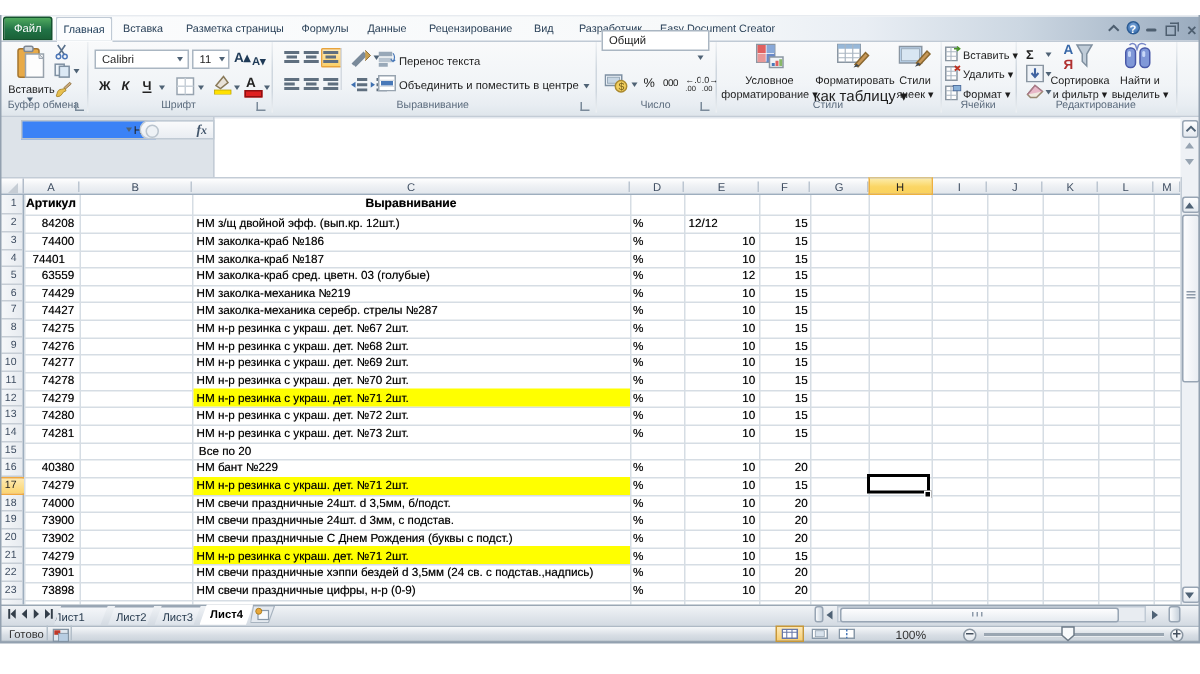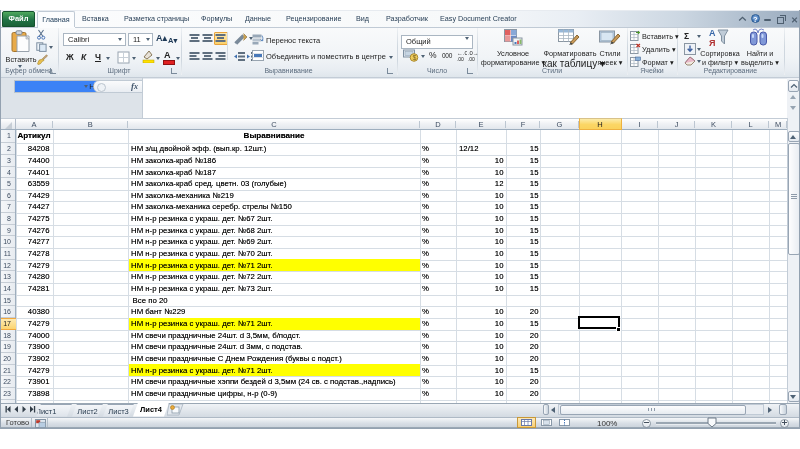--- a/index.html
+++ b/index.html
@@ -8,21 +8,21 @@
 .sbtn{position:absolute;background:linear-gradient(#fdfdfe,#e4e9ef);border:1px solid #98a5b4;border-radius:2px;box-sizing:border-box}
 .lbl{position:absolute;font-size:7px;color:#5b6b7d;text-align:center;white-space:nowrap}
 .sep{position:absolute;top:28px;width:1px;height:47px;background:linear-gradient(#edf0f3,#cfd7df 40%,#cfd7df 70%,#edf0f3)}
 .combo{position:absolute;background:#fff;border:1px solid #aab6c2;box-sizing:border-box;font-size:7.5px;color:#222;line-height:12px;padding-left:4px}
 .car{position:absolute;width:0;height:0;border-left:2.8px solid transparent;border-right:2.8px solid transparent;border-top:3.5px solid #4f6275}
 .btxt{position:absolute;font-size:7.5px;color:#1c1c1c;white-space:nowrap}
 .ic{position:absolute}
 </style></head><body>
 
 <div class="ab" style="left:0;top:10px;width:800px;height:16.5px;background:linear-gradient(90deg,#fbfcfd 0%,#f7f9fa 58%,#e9eef4 72%,#ccd7e2 85%,#aebdcd 94%,#9aabbe 100%);border-top:1px solid #e7ebf0"></div>
-<div class="ab" style="left:2px;top:11px;width:33px;height:15.5px;background:linear-gradient(#4fa95e,#217346 55%,#1a6238);border:1px solid #15522e;border-radius:2px 2px 0 0;box-sizing:border-box;color:#fff;font-weight:bold;font-size:7.5px;text-align:center;line-height:14.5px">Файл</div>
+<div class="ab" style="left:2px;top:11px;width:33px;height:15.5px;background:linear-gradient(#4fa95e,#217346 55%,#1a6238);border:1px solid #15522e;border-radius:2px 2px 0 0;box-sizing:border-box;color:#fff;font-weight:normal;font-size:7.5px;text-align:center;line-height:14.5px">Файл</div>
 <div class="ab" style="left:37px;top:10.5px;width:38px;height:16.5px;background:#fcfdfe;border:1px solid #c0cad5;border-bottom:none;border-radius:2px 2px 0 0;box-sizing:border-box;font-size:7.2px;color:#23405c;text-align:center;line-height:15.5px">Главная</div>
 <div class="ab" style="left:82px;top:14.2px;font-size:7.2px;color:#2a4158;white-space:nowrap">Вставка</div>
 <div class="ab" style="left:124px;top:14.2px;font-size:7.2px;color:#2a4158;white-space:nowrap">Разметка страницы</div>
 <div class="ab" style="left:201px;top:14.2px;font-size:7.2px;color:#2a4158;white-space:nowrap">Формулы</div>
 <div class="ab" style="left:245px;top:14.2px;font-size:7.2px;color:#2a4158;white-space:nowrap">Данные</div>
 <div class="ab" style="left:286px;top:14.2px;font-size:7.2px;color:#2a4158;white-space:nowrap">Рецензирование</div>
 <div class="ab" style="left:356px;top:14.2px;font-size:7.2px;color:#2a4158;white-space:nowrap">Вид</div>
 <div class="ab" style="left:386px;top:14.2px;font-size:7.2px;color:#2a4158;white-space:nowrap">Разработчик</div>
 <div class="ab" style="left:440px;top:14.2px;font-size:7.2px;color:#2a4158;white-space:nowrap">Easy Document Creator</div>
 <svg class="ic" style="left:738px;top:16px" width="9" height="6" viewBox="0 0 9 6">
@@ -155,21 +155,21 @@
 <path d="M10 1.5 Q12 4 10 7 L8.5 5.5 M10 7 L11.5 6" stroke="#4878b8" fill="none" stroke-width="0.8"></path>
 </svg>
 <div class="btxt" style="left:266px;top:36px">Перенос текста</div>
 <svg class="ic" style="left:252px;top:50px" width="12" height="11" viewBox="0 0 12 11">
 <rect x="0.5" y="0.5" width="11" height="10" fill="#fff" stroke="#98a4b0"></rect>
 <rect x="2" y="4" width="8" height="3" fill="#4878b8"></rect>
 <path d="M0.5 3.5 H11.5 M0.5 7.5 H11.5" stroke="#c8d0d8" stroke-width="0.6"></path>
 </svg>
 <div class="btxt" style="left:266px;top:51.5px">Объединить и поместить в центре</div>
 <div class="car" style="left:389px;top:55.5px"></div>
-<div class="combo" style="left:401px;top:35px;width:72px;height:14px">Общий</div>
+<div class="combo" style="left:401px;top:20px;width:72px;height:14px">Общий</div>
 <div class="car" style="left:465px;top:37px"></div>
 <svg class="ic" style="left:403px;top:49px" width="16" height="13" viewBox="0 0 16 13">
 <rect x="0.5" y="1" width="11" height="7" fill="#e8eef5" stroke="#7e90a2"></rect>
 <rect x="2" y="2.5" width="8" height="4" fill="#c7d6e4" stroke="#93a5b6" stroke-width="0.6"></rect>
 <circle cx="11" cy="8.5" r="3.8" fill="#f2cf5e" stroke="#ab8a30"></circle>
 <text x="9.4" y="11" font-size="7" fill="#7a621e">$</text>
 </svg>
 <div class="car" style="left:421px;top:55px"></div>
 <div class="btxt" style="left:429px;top:50px;font-size:8.5px">%</div>
 <div class="btxt" style="left:442px;top:51.5px;font-size:6.5px;letter-spacing:-0.3px">000</div>
@@ -395,37 +395,37 @@
 <div style="position:absolute;top:143.2px;height:11.7px;line-height:11.7px;font-size:7.8px;color:#000;white-space:nowrap;overflow:hidden;text-shadow:0 0 0.45px rgba(0,0,0,0.55);left:15.5px;width:34px;text-align:right">84208</div>
 <div style="position:absolute;top:143.2px;height:11.7px;line-height:11.7px;font-size:7.8px;color:#000;white-space:nowrap;overflow:hidden;text-shadow:0 0 0.45px rgba(0,0,0,0.55);left:131px;width:288px">НМ з/щ двойной эфф. (вып.кр. 12шт.)</div>
 <div style="position:absolute;top:143.2px;height:11.7px;line-height:11.7px;font-size:7.8px;color:#000;white-space:nowrap;overflow:hidden;text-shadow:0 0 0.45px rgba(0,0,0,0.55);left:422px;width:30px">%</div>
 <div style="position:absolute;top:143.2px;height:11.7px;line-height:11.7px;font-size:7.8px;color:#000;white-space:nowrap;overflow:hidden;text-shadow:0 0 0.45px rgba(0,0,0,0.55);left:459px;width:44px">12/12</div>
 <div style="position:absolute;top:143.2px;height:11.7px;line-height:11.7px;font-size:7.8px;color:#000;white-space:nowrap;overflow:hidden;text-shadow:0 0 0.45px rgba(0,0,0,0.55);left:506px;width:32.5px;text-align:right">15</div>
 <div style="position:absolute;top:154.8px;height:11.7px;line-height:11.7px;font-size:7.8px;color:#000;white-space:nowrap;overflow:hidden;text-shadow:0 0 0.45px rgba(0,0,0,0.55);left:15.5px;width:34px;text-align:right">74400</div>
 <div style="position:absolute;top:154.8px;height:11.7px;line-height:11.7px;font-size:7.8px;color:#000;white-space:nowrap;overflow:hidden;text-shadow:0 0 0.45px rgba(0,0,0,0.55);left:131px;width:288px">НМ заколка-краб №186</div>
 <div style="position:absolute;top:154.8px;height:11.7px;line-height:11.7px;font-size:7.8px;color:#000;white-space:nowrap;overflow:hidden;text-shadow:0 0 0.45px rgba(0,0,0,0.55);left:422px;width:30px">%</div>
 <div style="position:absolute;top:154.8px;height:11.7px;line-height:11.7px;font-size:7.8px;color:#000;white-space:nowrap;overflow:hidden;text-shadow:0 0 0.45px rgba(0,0,0,0.55);left:456px;width:47.5px;text-align:right">10</div>
 <div style="position:absolute;top:154.8px;height:11.7px;line-height:11.7px;font-size:7.8px;color:#000;white-space:nowrap;overflow:hidden;text-shadow:0 0 0.45px rgba(0,0,0,0.55);left:506px;width:32.5px;text-align:right">15</div>
-<div style="position:absolute;top:166.5px;height:11.7px;line-height:11.7px;font-size:7.8px;color:#000;white-space:nowrap;overflow:hidden;text-shadow:0 0 0.45px rgba(0,0,0,0.55);left:15.5px;width:34px;text-align:right">74401</div>
+<div style="position:absolute;top:166.5px;height:11.7px;line-height:11.7px;font-size:7.8px;color:#000;white-space:nowrap;overflow:hidden;text-shadow:0 0 0.45px rgba(0,0,0,0.55);left:15.5px;width:34px;text-align:center">74401</div>
 <div style="position:absolute;top:166.5px;height:11.7px;line-height:11.7px;font-size:7.8px;color:#000;white-space:nowrap;overflow:hidden;text-shadow:0 0 0.45px rgba(0,0,0,0.55);left:131px;width:288px">НМ заколка-краб №187</div>
 <div style="position:absolute;top:166.5px;height:11.7px;line-height:11.7px;font-size:7.8px;color:#000;white-space:nowrap;overflow:hidden;text-shadow:0 0 0.45px rgba(0,0,0,0.55);left:422px;width:30px">%</div>
 <div style="position:absolute;top:166.5px;height:11.7px;line-height:11.7px;font-size:7.8px;color:#000;white-space:nowrap;overflow:hidden;text-shadow:0 0 0.45px rgba(0,0,0,0.55);left:456px;width:47.5px;text-align:right">10</div>
 <div style="position:absolute;top:166.5px;height:11.7px;line-height:11.7px;font-size:7.8px;color:#000;white-space:nowrap;overflow:hidden;text-shadow:0 0 0.45px rgba(0,0,0,0.55);left:506px;width:32.5px;text-align:right">15</div>
 <div style="position:absolute;top:178.1px;height:11.7px;line-height:11.7px;font-size:7.8px;color:#000;white-space:nowrap;overflow:hidden;text-shadow:0 0 0.45px rgba(0,0,0,0.55);left:15.5px;width:34px;text-align:right">63559</div>
 <div style="position:absolute;top:178.1px;height:11.7px;line-height:11.7px;font-size:7.8px;color:#000;white-space:nowrap;overflow:hidden;text-shadow:0 0 0.45px rgba(0,0,0,0.55);left:131px;width:288px">НМ заколка-краб сред. цветн. 03 (голубые)</div>
 <div style="position:absolute;top:178.1px;height:11.7px;line-height:11.7px;font-size:7.8px;color:#000;white-space:nowrap;overflow:hidden;text-shadow:0 0 0.45px rgba(0,0,0,0.55);left:422px;width:30px">%</div>
 <div style="position:absolute;top:178.1px;height:11.7px;line-height:11.7px;font-size:7.8px;color:#000;white-space:nowrap;overflow:hidden;text-shadow:0 0 0.45px rgba(0,0,0,0.55);left:456px;width:47.5px;text-align:right">12</div>
 <div style="position:absolute;top:178.1px;height:11.7px;line-height:11.7px;font-size:7.8px;color:#000;white-space:nowrap;overflow:hidden;text-shadow:0 0 0.45px rgba(0,0,0,0.55);left:506px;width:32.5px;text-align:right">15</div>
 <div style="position:absolute;top:189.8px;height:11.7px;line-height:11.7px;font-size:7.8px;color:#000;white-space:nowrap;overflow:hidden;text-shadow:0 0 0.45px rgba(0,0,0,0.55);left:15.5px;width:34px;text-align:right">74429</div>
 <div style="position:absolute;top:189.8px;height:11.7px;line-height:11.7px;font-size:7.8px;color:#000;white-space:nowrap;overflow:hidden;text-shadow:0 0 0.45px rgba(0,0,0,0.55);left:131px;width:288px">НМ заколка-механика №219</div>
 <div style="position:absolute;top:189.8px;height:11.7px;line-height:11.7px;font-size:7.8px;color:#000;white-space:nowrap;overflow:hidden;text-shadow:0 0 0.45px rgba(0,0,0,0.55);left:422px;width:30px">%</div>
 <div style="position:absolute;top:189.8px;height:11.7px;line-height:11.7px;font-size:7.8px;color:#000;white-space:nowrap;overflow:hidden;text-shadow:0 0 0.45px rgba(0,0,0,0.55);left:456px;width:47.5px;text-align:right">10</div>
 <div style="position:absolute;top:189.8px;height:11.7px;line-height:11.7px;font-size:7.8px;color:#000;white-space:nowrap;overflow:hidden;text-shadow:0 0 0.45px rgba(0,0,0,0.55);left:506px;width:32.5px;text-align:right">15</div>
 <div style="position:absolute;top:201.4px;height:11.7px;line-height:11.7px;font-size:7.8px;color:#000;white-space:nowrap;overflow:hidden;text-shadow:0 0 0.45px rgba(0,0,0,0.55);left:15.5px;width:34px;text-align:right">74427</div>
-<div style="position:absolute;top:201.4px;height:11.7px;line-height:11.7px;font-size:7.8px;color:#000;white-space:nowrap;overflow:hidden;text-shadow:0 0 0.45px rgba(0,0,0,0.55);left:131px;width:288px">НМ заколка-механика серебр. стрелы №150</div>
+<div style="position:absolute;top:201.4px;height:11.7px;line-height:11.7px;font-size:7.8px;color:#000;white-space:nowrap;overflow:hidden;text-shadow:0 0 0.45px rgba(0,0,0,0.55);left:131px;width:288px">НМ заколка-механика серебр. стрелы №287</div>
 <div style="position:absolute;top:201.4px;height:11.7px;line-height:11.7px;font-size:7.8px;color:#000;white-space:nowrap;overflow:hidden;text-shadow:0 0 0.45px rgba(0,0,0,0.55);left:422px;width:30px">%</div>
 <div style="position:absolute;top:201.4px;height:11.7px;line-height:11.7px;font-size:7.8px;color:#000;white-space:nowrap;overflow:hidden;text-shadow:0 0 0.45px rgba(0,0,0,0.55);left:456px;width:47.5px;text-align:right">10</div>
 <div style="position:absolute;top:201.4px;height:11.7px;line-height:11.7px;font-size:7.8px;color:#000;white-space:nowrap;overflow:hidden;text-shadow:0 0 0.45px rgba(0,0,0,0.55);left:506px;width:32.5px;text-align:right">15</div>
 <div style="position:absolute;top:213.1px;height:11.7px;line-height:11.7px;font-size:7.8px;color:#000;white-space:nowrap;overflow:hidden;text-shadow:0 0 0.45px rgba(0,0,0,0.55);left:15.5px;width:34px;text-align:right">74275</div>
 <div style="position:absolute;top:213.1px;height:11.7px;line-height:11.7px;font-size:7.8px;color:#000;white-space:nowrap;overflow:hidden;text-shadow:0 0 0.45px rgba(0,0,0,0.55);left:131px;width:288px">НМ н-р резинка с украш. дет. №67 2шт.</div>
 <div style="position:absolute;top:213.1px;height:11.7px;line-height:11.7px;font-size:7.8px;color:#000;white-space:nowrap;overflow:hidden;text-shadow:0 0 0.45px rgba(0,0,0,0.55);left:422px;width:30px">%</div>
 <div style="position:absolute;top:213.1px;height:11.7px;line-height:11.7px;font-size:7.8px;color:#000;white-space:nowrap;overflow:hidden;text-shadow:0 0 0.45px rgba(0,0,0,0.55);left:456px;width:47.5px;text-align:right">10</div>
 <div style="position:absolute;top:213.1px;height:11.7px;line-height:11.7px;font-size:7.8px;color:#000;white-space:nowrap;overflow:hidden;text-shadow:0 0 0.45px rgba(0,0,0,0.55);left:506px;width:32.5px;text-align:right">15</div>
 <div style="position:absolute;top:224.8px;height:11.7px;line-height:11.7px;font-size:7.8px;color:#000;white-space:nowrap;overflow:hidden;text-shadow:0 0 0.45px rgba(0,0,0,0.55);left:15.5px;width:34px;text-align:right">74276</div>
 <div style="position:absolute;top:224.8px;height:11.7px;line-height:11.7px;font-size:7.8px;color:#000;white-space:nowrap;overflow:hidden;text-shadow:0 0 0.45px rgba(0,0,0,0.55);left:131px;width:288px">НМ н-р резинка с украш. дет. №68 2шт.</div>

